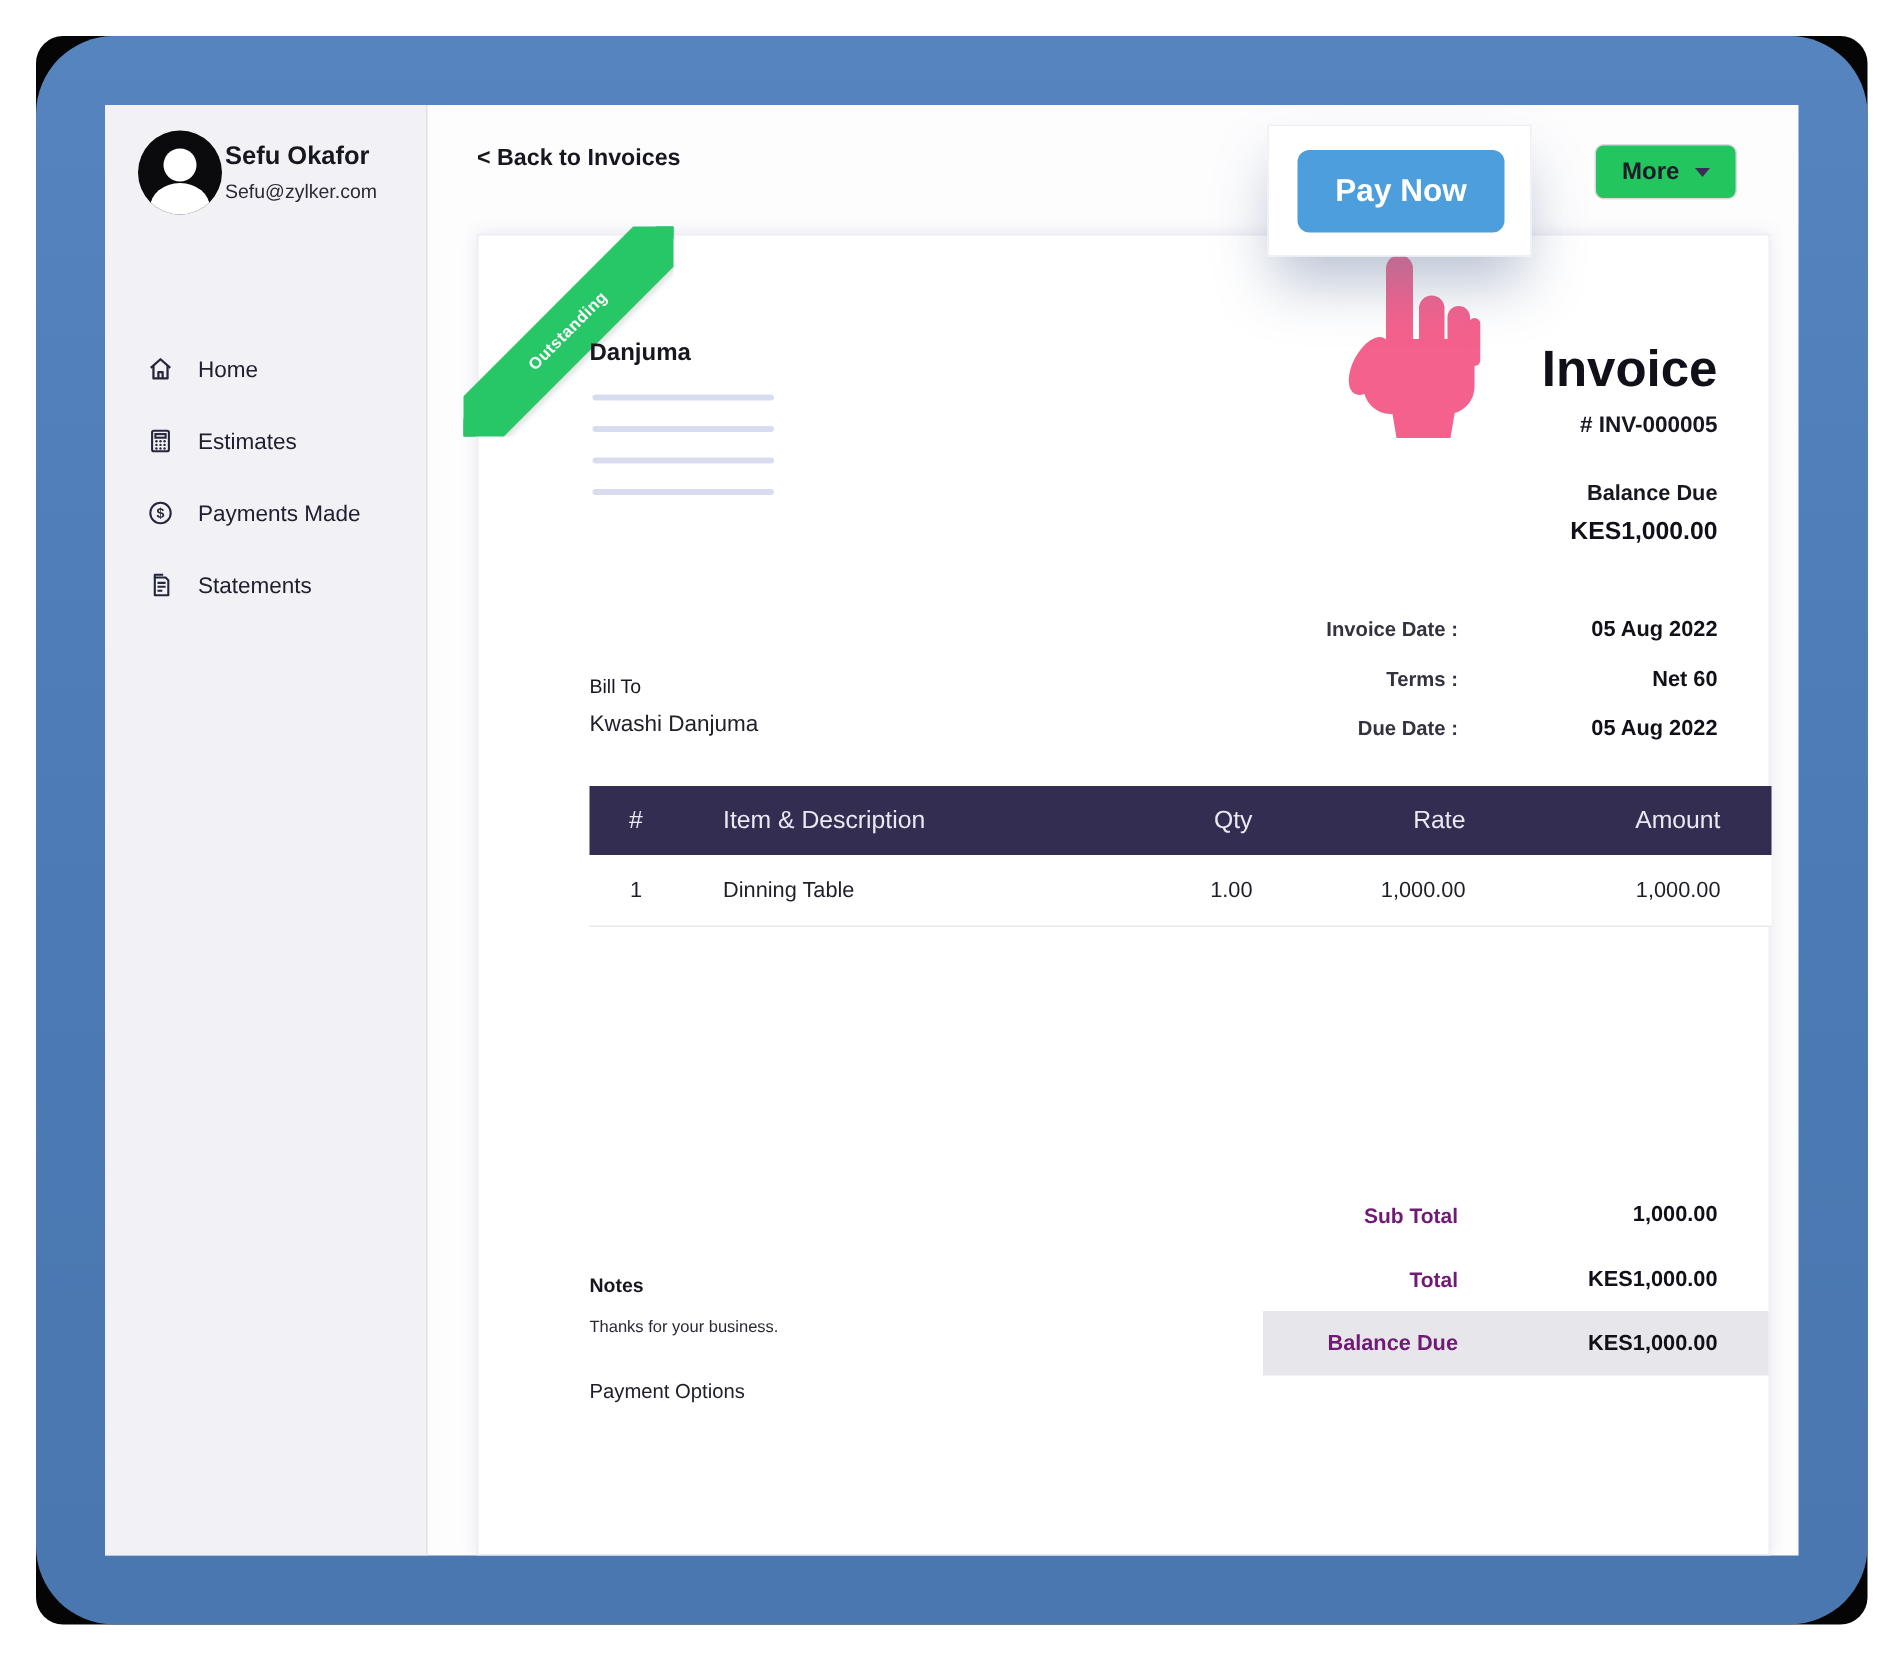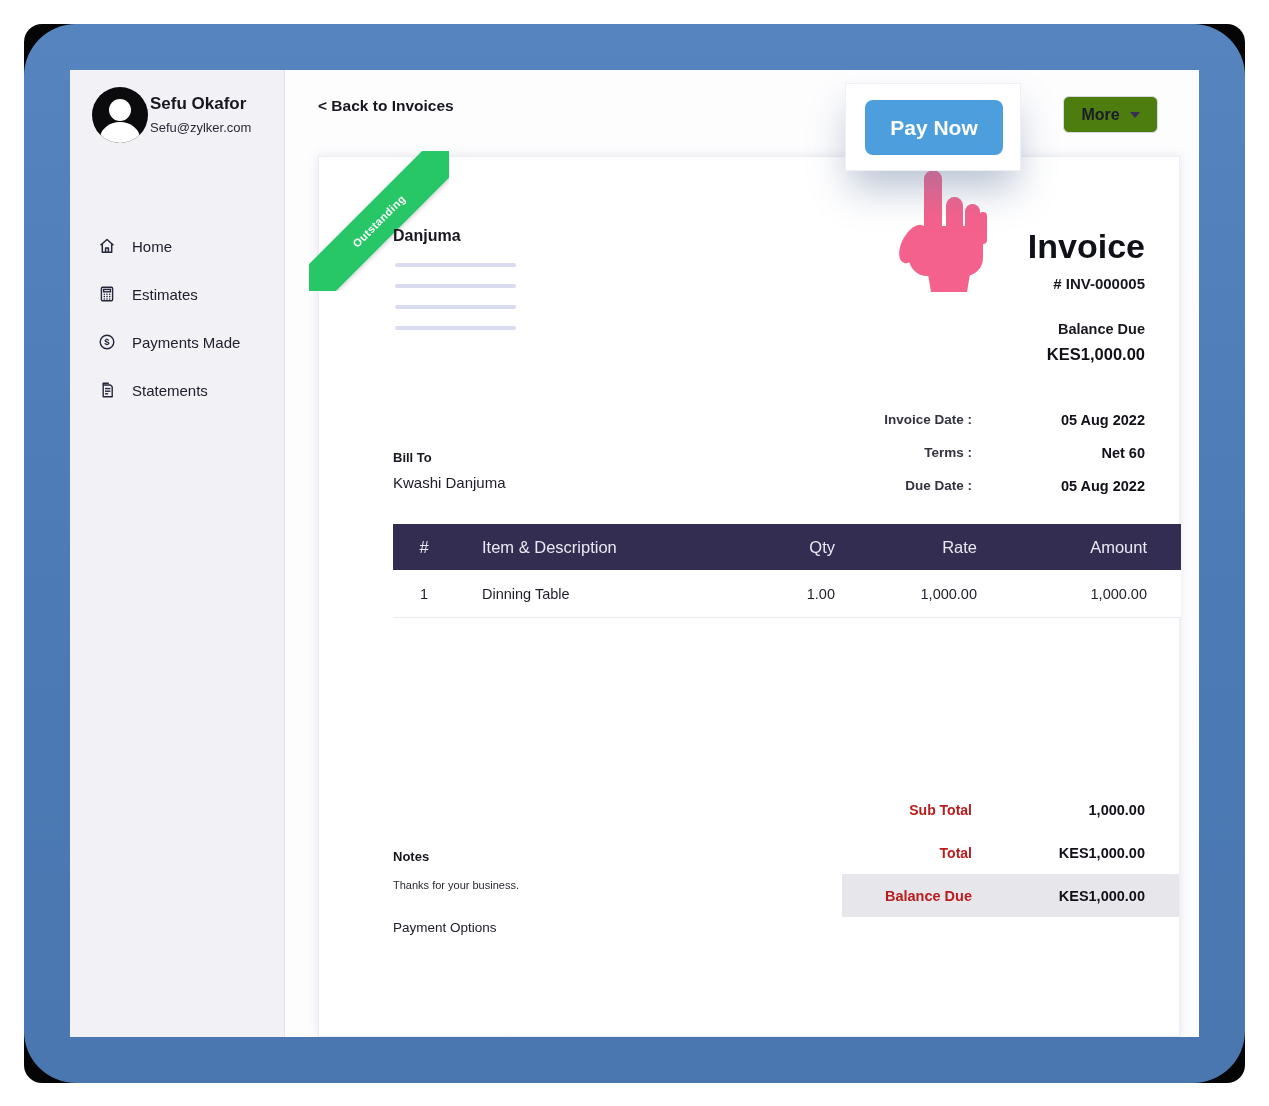--- a/index.html
+++ b/index.html
@@ -59,57 +59,57 @@
   .inv-title { position:absolute; right:34px; top:70px; font-size:34px; font-weight:bold; color:#101018; }
   .inv-number { position:absolute; right:34px; top:118px; font-size:15px; font-weight:bold; color:#17171F; }
   .bd-label { position:absolute; right:34px; top:164px; font-size:14.5px; font-weight:bold; color:#17171F; }
   .bd-value { position:absolute; right:34px; top:188px; font-size:16.5px; font-weight:bold; color:#101018; }
 
   .meta { position:absolute; right:34px; top:246px; width:400px; }
   .meta-row { display:flex; justify-content:flex-end; align-items:center; height:33px; }
   .meta-label { font-size:13.5px; color:#33333F; text-align:right;font-weight:bold; }
   .meta-value { width:173px; font-size:14.5px; font-weight:bold; color:#101018; text-align:right; }
 
-  .billto-label { position:absolute; left:74px; top:293px; font-size:13px; font-weight:bold; color:#17171F; }
+  .billto-label { position:absolute; left:74px; top:293px; font-size:13px; font-weight:normal; color:#17171F; }
   .billto-name  { position:absolute; left:74px; top:317px; font-size:15px; color:#20202C; }
 
   
   .itbl { position:absolute; left:74px; top:367px; width:788px; }
   .itbl-head { display:flex; align-items:center; height:46px; background:#332D52;
     color:#E9E9F2; font-size:16.5px; }
   .itbl-row  { display:flex; align-items:center; height:48px; background:#fff;
     color:#1E1E28; font-size:14.5px; border-bottom:1px solid #E9E9EF; }
   .c-num { width:62px; text-align:center; }
   .c-desc { flex:1; text-align:left; padding-left:27px; }
   .c-qty { width:120px; text-align:right; }
   .c-rate { width:142px; text-align:right; }
   .c-amt { width:170px; text-align:right; padding-right:0; }
   .itbl-head .c-amt, .itbl-row .c-amt { padding-right:34px; width:204px; }
 
   
   .totals { position:absolute; right:0; top:631px; width:337px; }
   .tot-row { display:flex; justify-content:flex-end; align-items:center; height:43px; padding-right:34px; }
-  .tot-label { font-size:14px; font-weight:bold; color:#b91c1c; text-align:right; }
+  .tot-label { font-size:14px; font-weight:bold; color:#701a75; text-align:right; }
   .tot-value { width:173px; font-size:14.5px; font-weight:bold; color:#101018; text-align:right; }
   .tot-row.highlight { background:#E7E7EB; }
   .tot-row.highlight .tot-label { font-size:14.5px; }
 
   .notes-label { position:absolute; left:74px; top:692px; font-size:13px; font-weight:bold; color:#17171F; }
   .notes-text  { position:absolute; left:74px; top:722px; font-size:11px; color:#2A2A35; }
   .payopt-label{ position:absolute; left:74px; top:763px; font-size:13.5px; color:#20202C; }
 
   
   .pay-card { position:absolute; left:775px; top:13px; width:176px; height:88px; background:#ffffff;
     border:1px solid #F0F0F4; box-shadow:0 22px 38px -4px rgba(105,125,160,.45); z-index:6; }
   .pay-btn { position:absolute; left:19px; top:16px; width:138px; height:55px; background:#4D9EDC;
     border:none; border-radius:8px; color:#ffffff; font-size:21px; font-weight:bold;
     font-family:"Liberation Sans", sans-serif; cursor:pointer; }
   .hand { position:absolute; left:825px; top:100px; width:92px; height:122px; z-index:5; }
 
-  .more-btn { position:absolute; left:993px; top:26px; width:95px; height:37px; background:#4d7c0f;
+  .more-btn { position:absolute; left:993px; top:26px; width:95px; height:37px; background:#22c55e;
     border:1px solid #D9D9E3; border-radius:6px; display:flex; align-items:center; justify-content:center;
     gap:10px; font-size:16px; font-weight:bold; color:#1B1B29; cursor:pointer;text-align:center; }
   .caret { width:0; height:0; border-left:5.5px solid transparent; border-right:5.5px solid transparent;
     border-top:6.5px solid #3A2D55; }
 </style>
 </head>
 <body>
 
 <div class="frame-black"></div>
 <div class="frame-blue"></div>

